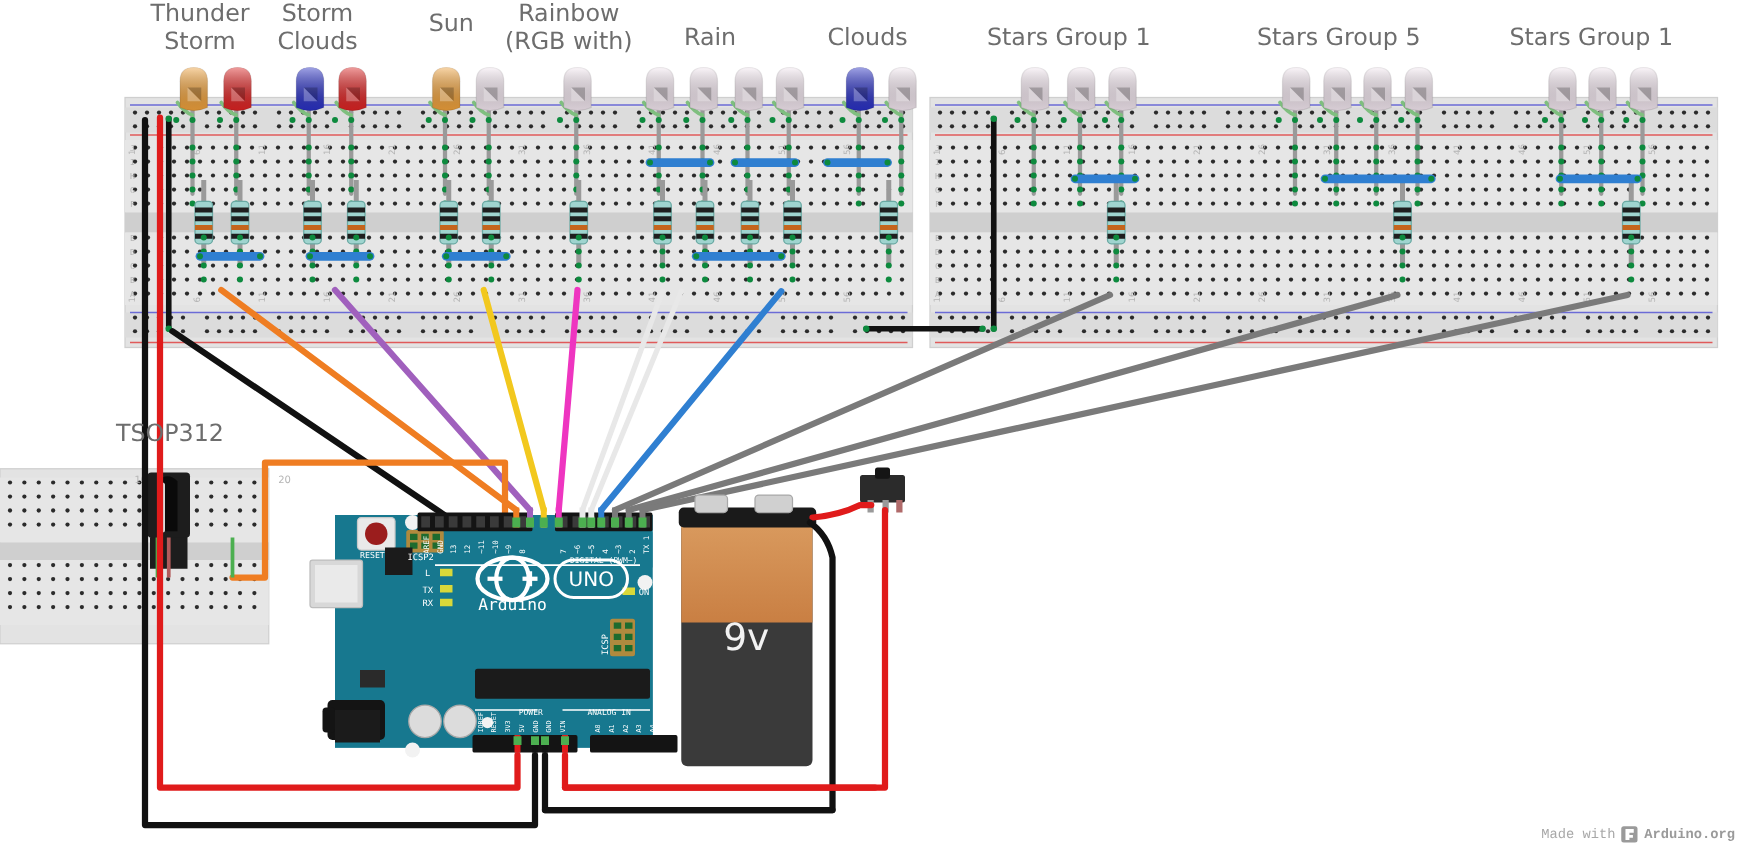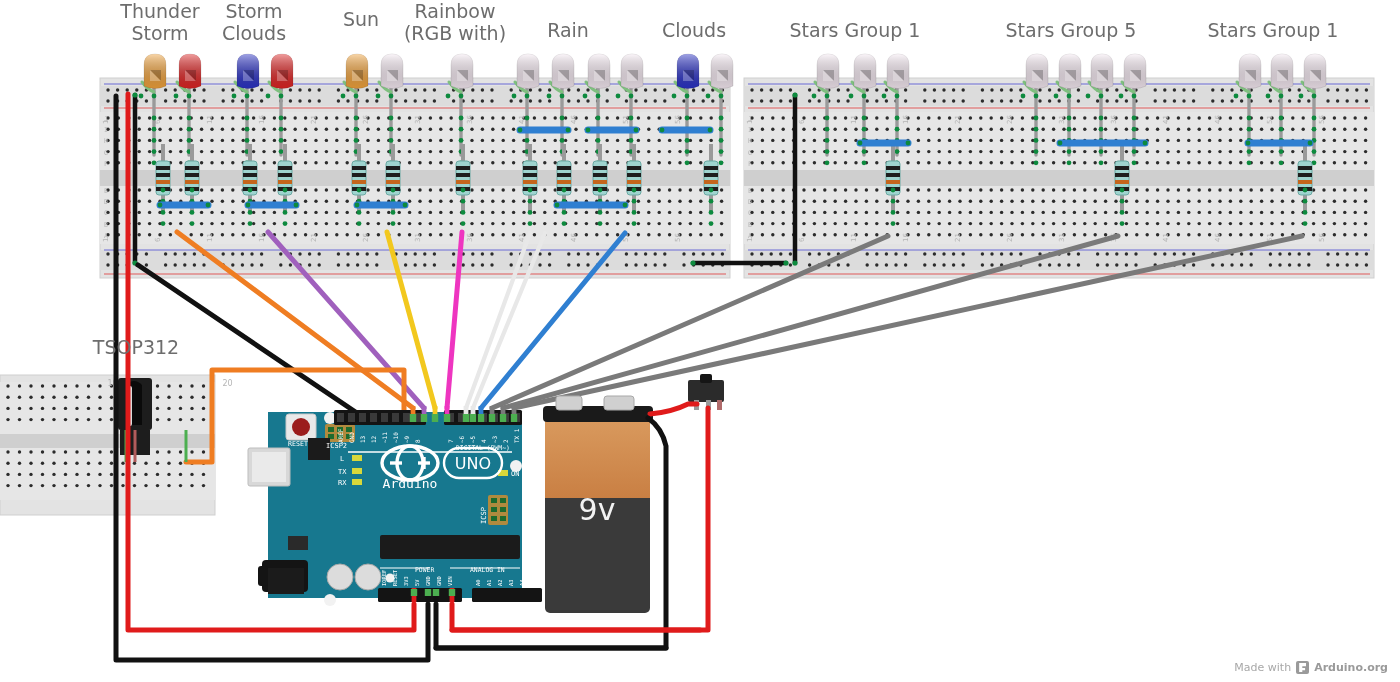--- a/index.html
+++ b/index.html
@@ -3,21 +3,21 @@
 <meta charset="utf-8">
 <style>
   html,body{margin:0;padding:0;background:#ffffff;}
   body{width:1400px;height:682px;position:relative;overflow:hidden;
        font-family:"DejaVu Sans","Liberation Sans",sans-serif;}
   #stage{position:absolute;left:0;top:0;width:1400px;height:682px;}
   svg.layer{position:absolute;left:0;top:0;width:1400px;height:682px;overflow:visible;}
   .lbl{position:absolute;color:#6d6d6d;font-size:19px;line-height:22px;
        text-align:center;white-space:pre;font-family:"DejaVu Sans","Liberation Sans",sans-serif;}
   .credit{position:absolute;right:12px;bottom:8px;display:flex;align-items:center;
-          gap:5px;color:#9a9a9a;font-size:11px;font-weight:bold;}
+          gap:5px;color:#9a9a9a;font-size:11px;font-weight:bold;font-family:Liberation Mono, monospace;}
   .credit .made{font-weight:normal;color:#a8a8a8;}
   .credit .fz{width:13px;height:13px;background:#9a9a9a;border-radius:2px;
               position:relative;display:inline-block;}
   .credit .fz:after{content:"";position:absolute;left:3px;top:2px;width:7px;height:9px;
               background:#fff;clip-path:polygon(0 0,100% 0,100% 35%,45% 35%,45% 55%,85% 55%,85% 80%,45% 80%,45% 100%,0 100%);}
 </style>
 </head>
 <body>
 
 <div id="stage">

